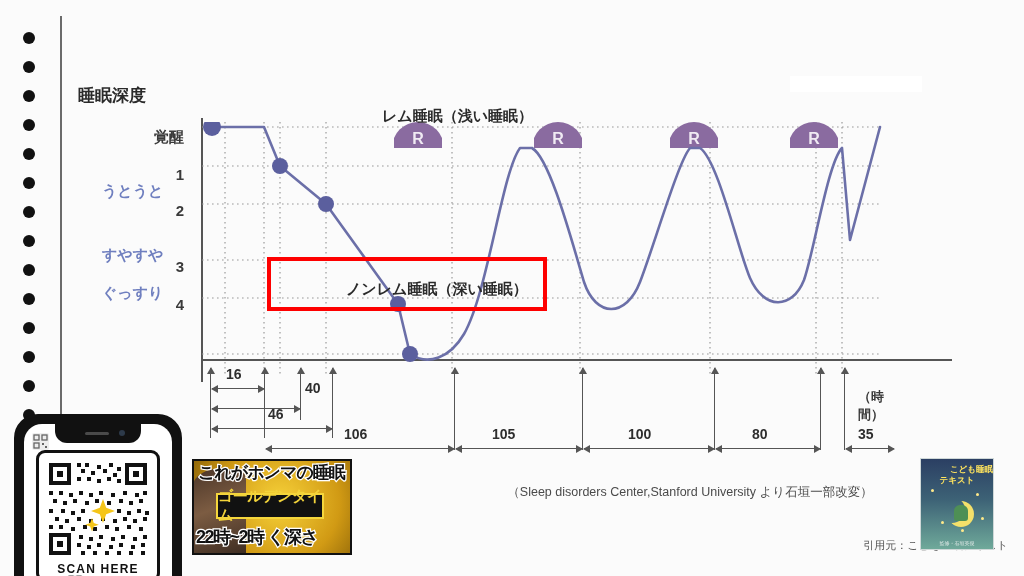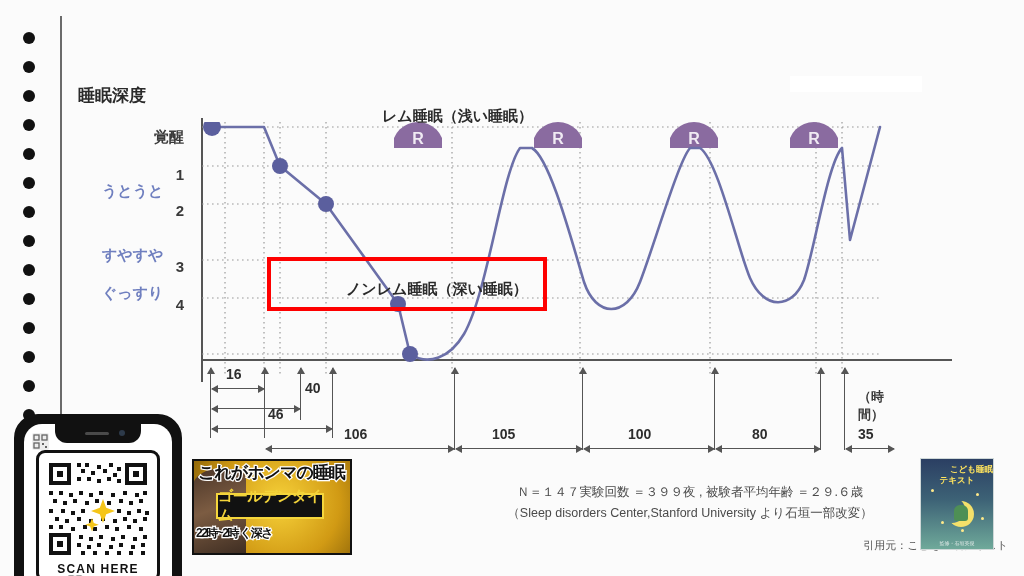--- a/index.html
+++ b/index.html
@@ -184,21 +184,21 @@
   }
   #thumb .t2 {
     position: absolute; left: 22px; top: 32px; width: 108px; height: 26px;
     background: #111; border: 2px solid #f5d63c;
     font-size: 15px; font-weight: 900; color: #f2d33a;
     display: flex; align-items: center; justify-content: center;
     letter-spacing: -0.5px;
   }
   #thumb .t3 {
     position: absolute; left: 2px; top: 64px; width: 158px;
-    font-size: 12px; font-weight: 900; color: #111;
+    font-size: 18px; font-weight: 900; color: #111;
     -webkit-text-stroke: 2.5px #fff; paint-order: stroke fill;
     white-space: nowrap; letter-spacing: -1.5px;
   }
   #thumb-badge {
     position: absolute; left: 68px; bottom: -14px; width: 15px; height: 15px;
     background: #eee; border-radius: 2px;
   }
 
   
   #book {
@@ -393,21 +393,20 @@
       <div class="mval" style="left:66px;  top:44px;">46</div>
       <div class="mval" style="left:142px; top:64px;">106</div>
       <div class="mval" style="left:290px; top:64px;">105</div>
       <div class="mval" style="left:426px; top:64px;">100</div>
       <div class="mval" style="left:550px; top:64px;">80</div>
       <div class="mval" style="left:656px; top:64px;">35</div>
     </div>
   </div>
 
   <div id="footnote">
-    <div>Ｎ＝１４７実験回数 ＝３９９夜 , 被験者平均年齢 ＝２９.６歳</div>
     <div>（Sleep disorders Center,Stanford University より石垣一部改変）</div>
   </div>
   <div id="source-note">引用元：こども睡眠テキスト</div>
 
   <div id="phone">
     <div id="phone-screen">
       <div id="phone-notch">
         <div id="phone-speaker"></div>
         <div id="phone-cam"></div>
       </div>

